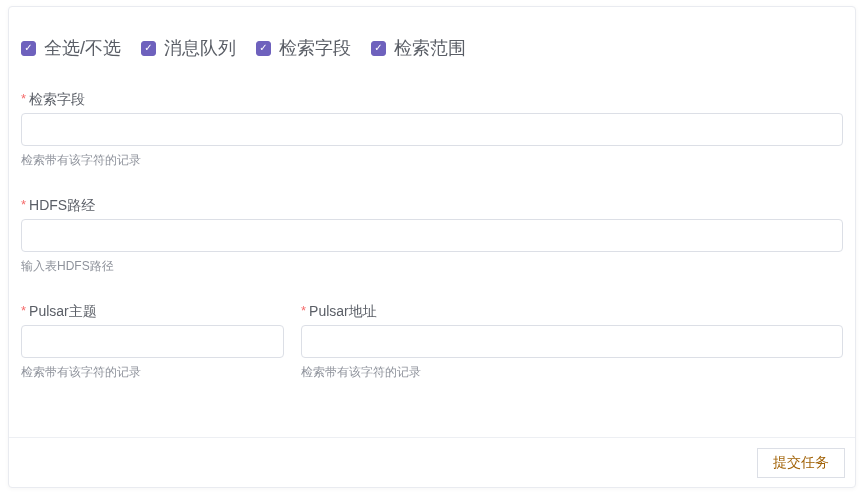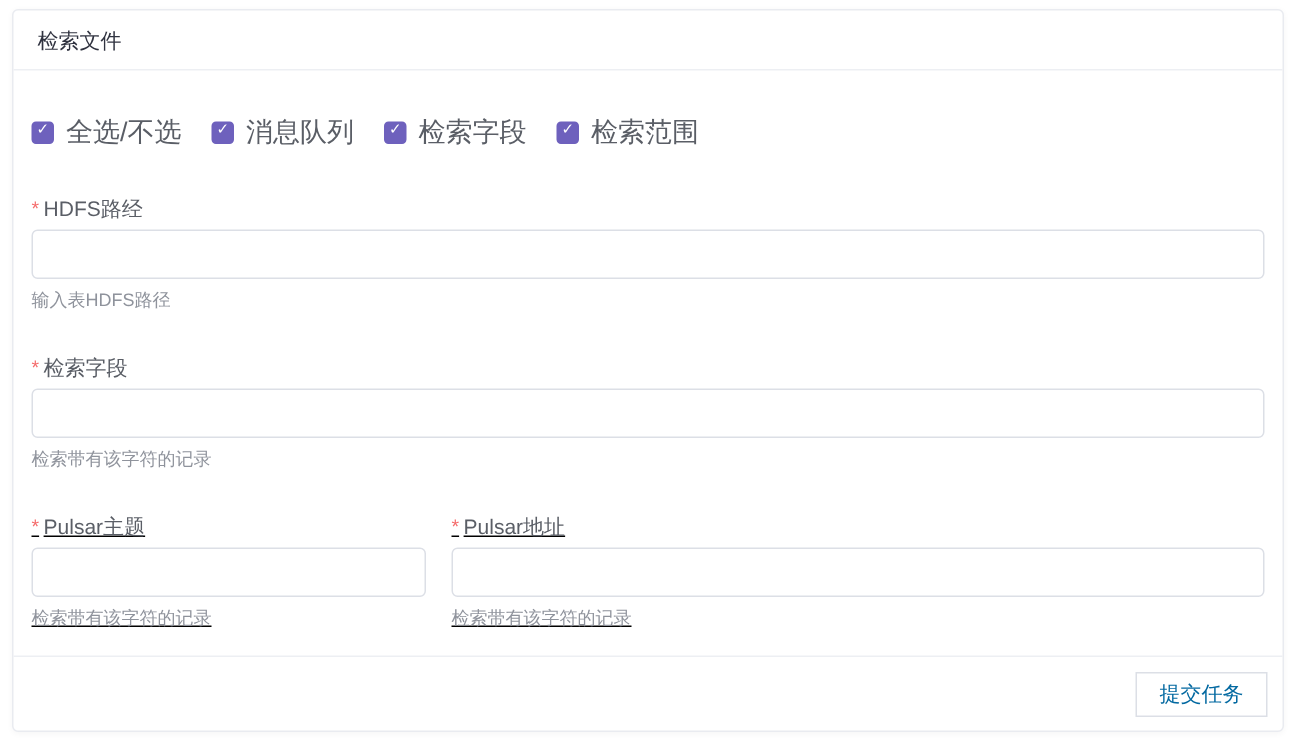--- a/index.html
+++ b/index.html
@@ -53,21 +53,21 @@
     margin-right:8px;flex:0 0 auto;
   }
   .checkbox-box .check{
     color:#fff;font-size:10px;line-height:1;transform:translateY(-0.5px);
   }
   .checkbox-label{
     font-size:18px;color:var(--label);line-height:16px;
   }
   .sec-scope{margin-bottom:35px;}
   .sec{margin-bottom:30px;}
-  .sec-row{margin-bottom:19px;text-decoration:underline;}
+  .sec-row{margin-bottom:19px;}
   .text-input{
     display:block;width:100%;height:33px;margin-top:6px;
     border:1px solid var(--input-border);border-radius:4px;
     padding:0 12px;font-size:14px;color:#303340;background:#fff;
     outline:none;font-family:"Liberation Sans","DejaVu Sans",sans-serif;
   }
   .helper{
     margin-top:7px;font-size:12px;color:var(--helper);line-height:14px;
   }
   .two-col{display:flex;}
@@ -75,30 +75,29 @@
   .col-wide{flex:1 1 auto;}
   .card-footer{
     position:absolute;left:0;right:0;bottom:0;height:50px;
     border-top:1px solid var(--divider);
     display:flex;align-items:center;justify-content:flex-end;
     padding:0 10px;
   }
   .submit-btn{
     height:30px;padding:0 15px;background:#fff;
     border:1px solid var(--input-border);border-radius:0;
-    font-size:14px;color:#0369a1;cursor:pointer;
+    font-size:14px;color:#a16207;cursor:pointer;
     font-family:"Liberation Sans","DejaVu Sans",sans-serif;
   }
 </style>
 </head>
 <body>
 
 <div class="card">
 
-  <div class="card-header">检索文件</div>
 
   <div class="card-body">
 
     <div class="sec-scope">
       <div class="checkbox-row">
         <div class="checkbox-item">
           <span class="checkbox-box">
               <span class="check">✓</span>
             </span>
           <span class="checkbox-label">全选/不选</span>
@@ -118,29 +117,29 @@
         <div class="checkbox-item">
           <span class="checkbox-box">
               <span class="check">✓</span>
             </span>
           <span class="checkbox-label">检索范围</span>
         </div>
       </div>
     </div>
 
     <div class="sec">
+      <span class="form-label"><span class="req">*</span><span>检索字段</span></span>
+      <input class="text-input" type="text" value="" style="">
+      <div class="helper">检索带有该字符的记录</div>
+    </div>
+
+    <div class="sec">
       <span class="form-label"><span class="req">*</span><span>HDFS路经</span></span>
       <input class="text-input" type="text" value="" style="">
       <div class="helper">输入表HDFS路径</div>
-    </div>
-
-    <div class="sec">
-      <span class="form-label"><span class="req">*</span><span>检索字段</span></span>
-      <input class="text-input" type="text" value="" style="">
-      <div class="helper">检索带有该字符的记录</div>
     </div>
 
     <div class="two-col sec-row">
       <div class="col-narrow">
         <span class="form-label"><span class="req">*</span><span>Pulsar主题</span></span>
         <input class="text-input" type="text" value="" style="">
         <div class="helper">检索带有该字符的记录</div>
       </div>
       <div class="col-wide">
         <span class="form-label"><span class="req">*</span><span>Pulsar地址</span></span>

